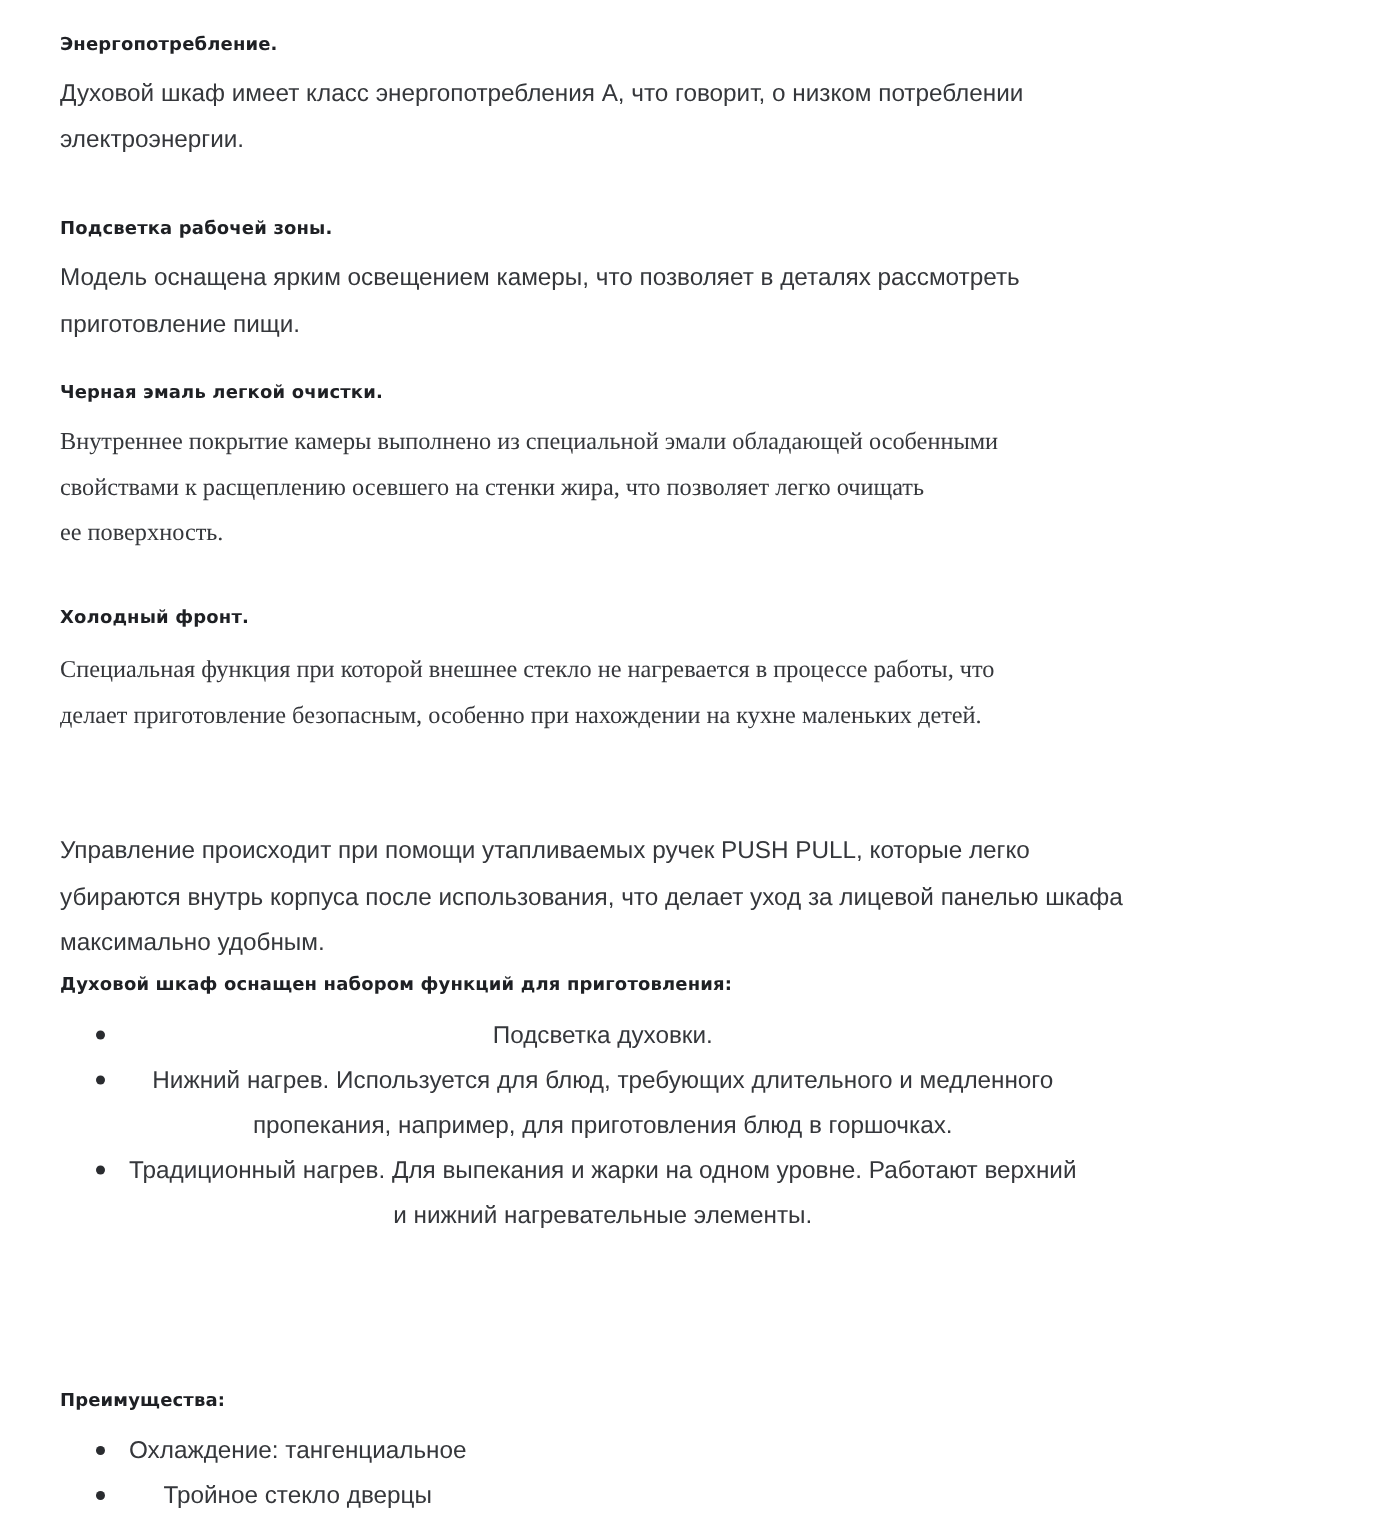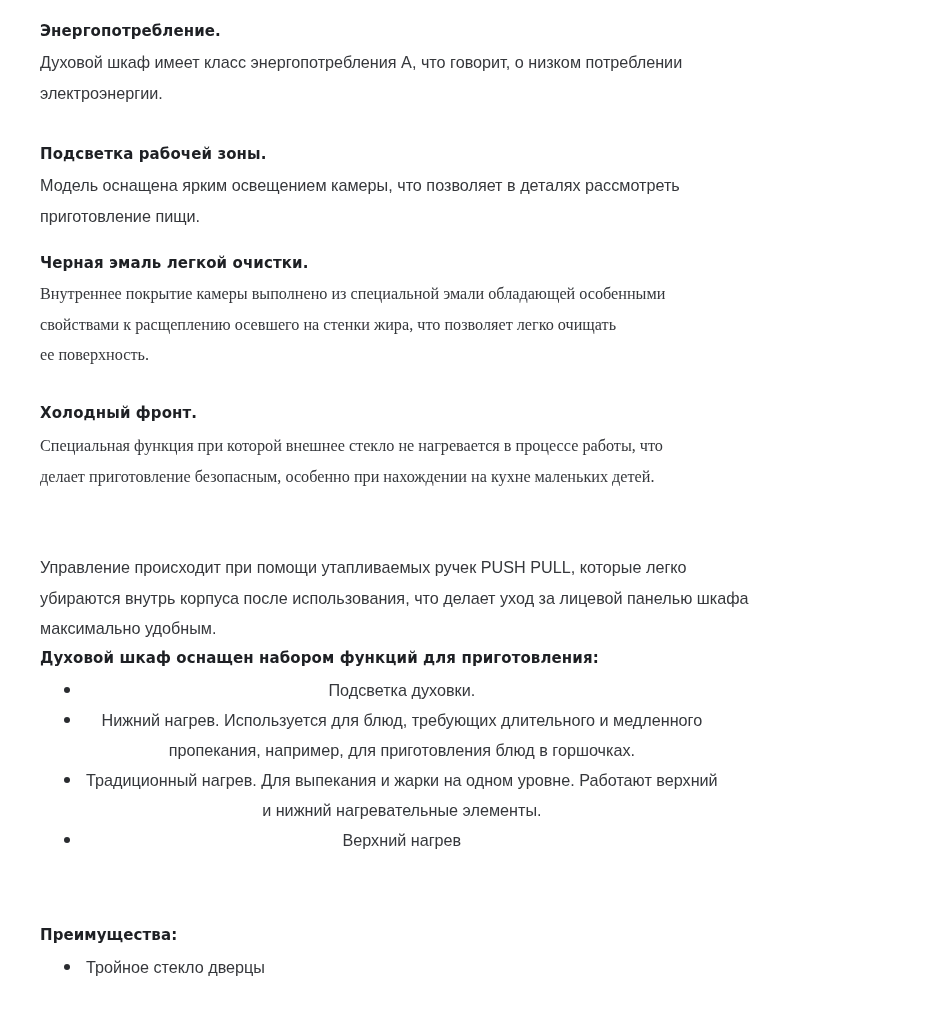--- a/index.html
+++ b/index.html
@@ -19,21 +19,21 @@
     position: absolute;
     left: 40px;
     top: 0;
     width: 880px;
   }
   .h {
     position: absolute;
     left: 0;
     font-family: "DejaVu Sans", "Liberation Sans", sans-serif;
     font-weight: bold;
-    font-size: 15px;
+    font-size: 12px;
     color: #1e2024;
     white-space: nowrap;
     letter-spacing: 0.1px;
   }
   .p {
     position: absolute;
     left: 0;
     font-size: 16.2px;
     line-height: 30.5px;
     color: #35373b;
@@ -112,27 +112,27 @@
     <li>
       <span class="bullet"></span>
       <span class="ln">Нижний нагрев. Используется для блюд, требующих длительного и медленного</span>
       <span class="ln">пропекания, например, для приготовления блюд в горшочках.</span>
     </li>
     <li>
       <span class="bullet"></span>
       <span class="ln">Традиционный нагрев. Для выпекания и жарки на одном уровне. Работают верхний</span>
       <span class="ln">и нижний нагревательные элементы.</span>
     </li>
-    <li>
-      <span class="bullet"></span>
-      <span class="ln">Верхний нагрев</span>
-    </li>
   </ul>
 
   <div class="h" style="top:926px;">Преимущества:</div>
   <ul class="list" style="top:952px;">
+    <li>
+      <span class="bullet"></span>
+      <span class="ln">Охлаждение: тангенциальное</span>
+    </li>
     <li>
       <span class="bullet"></span>
       <span class="ln">Тройное стекло дверцы</span>
     </li>
   </ul>
 
 </div>
 
 </body></html>

